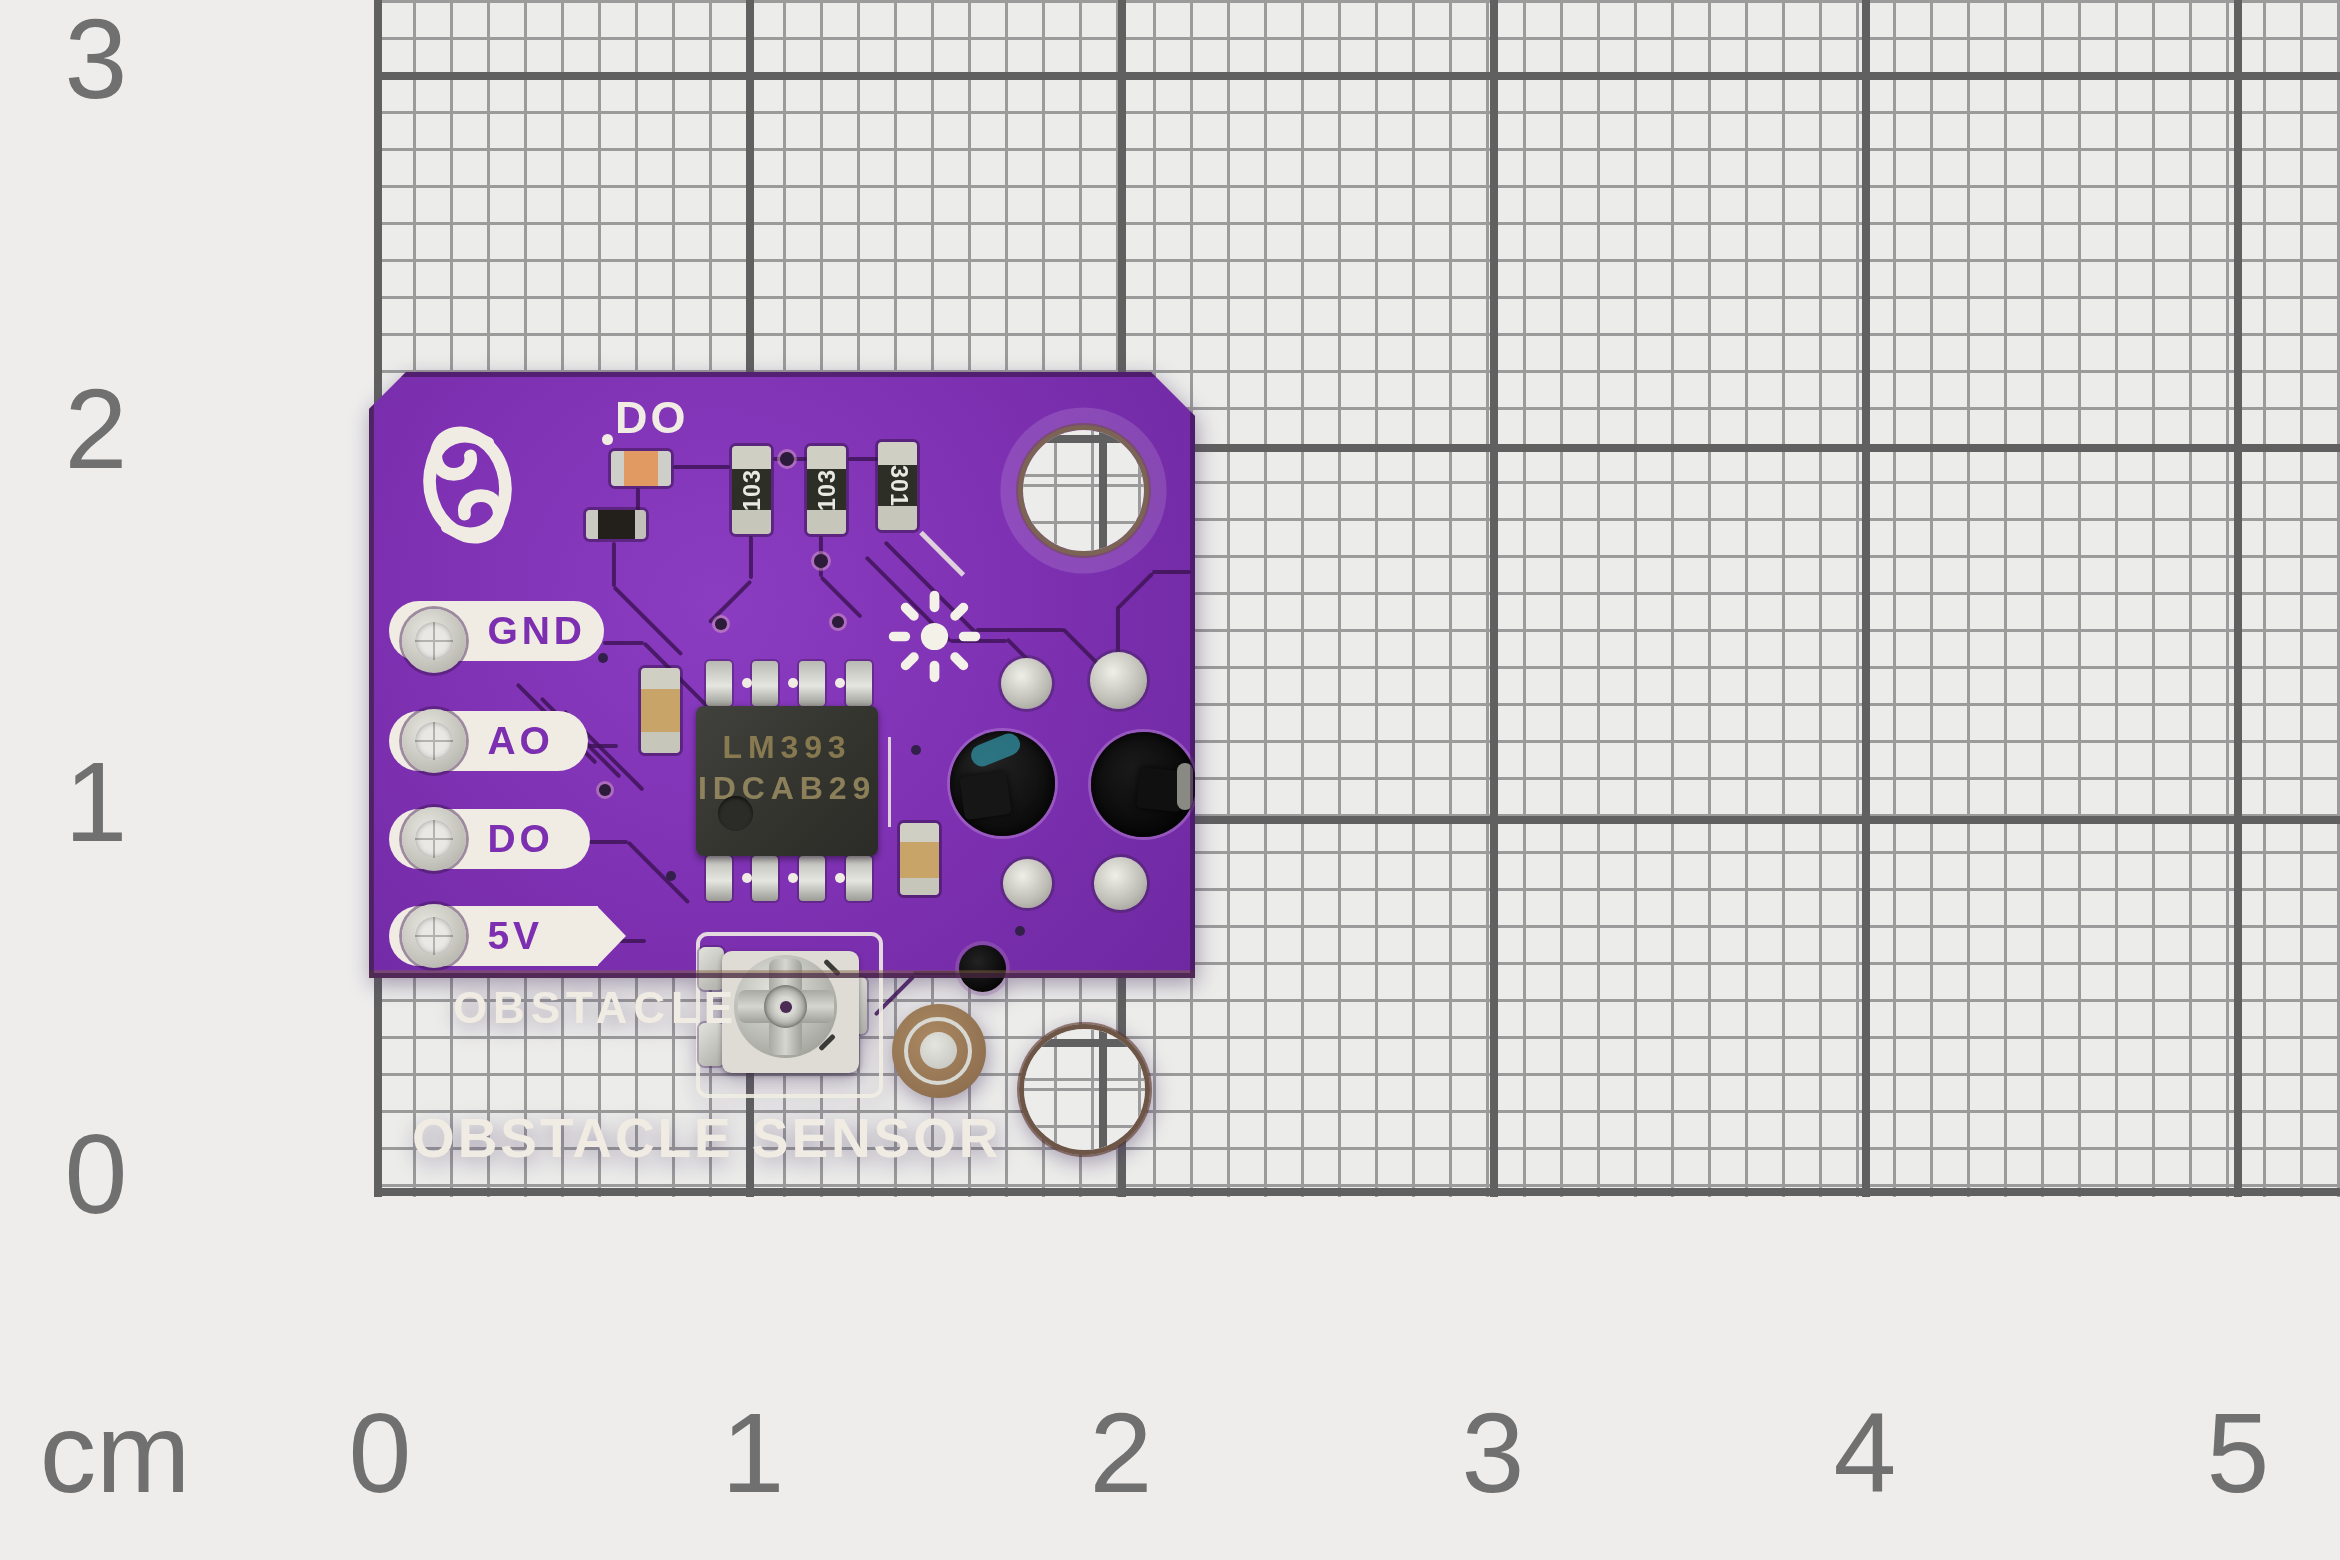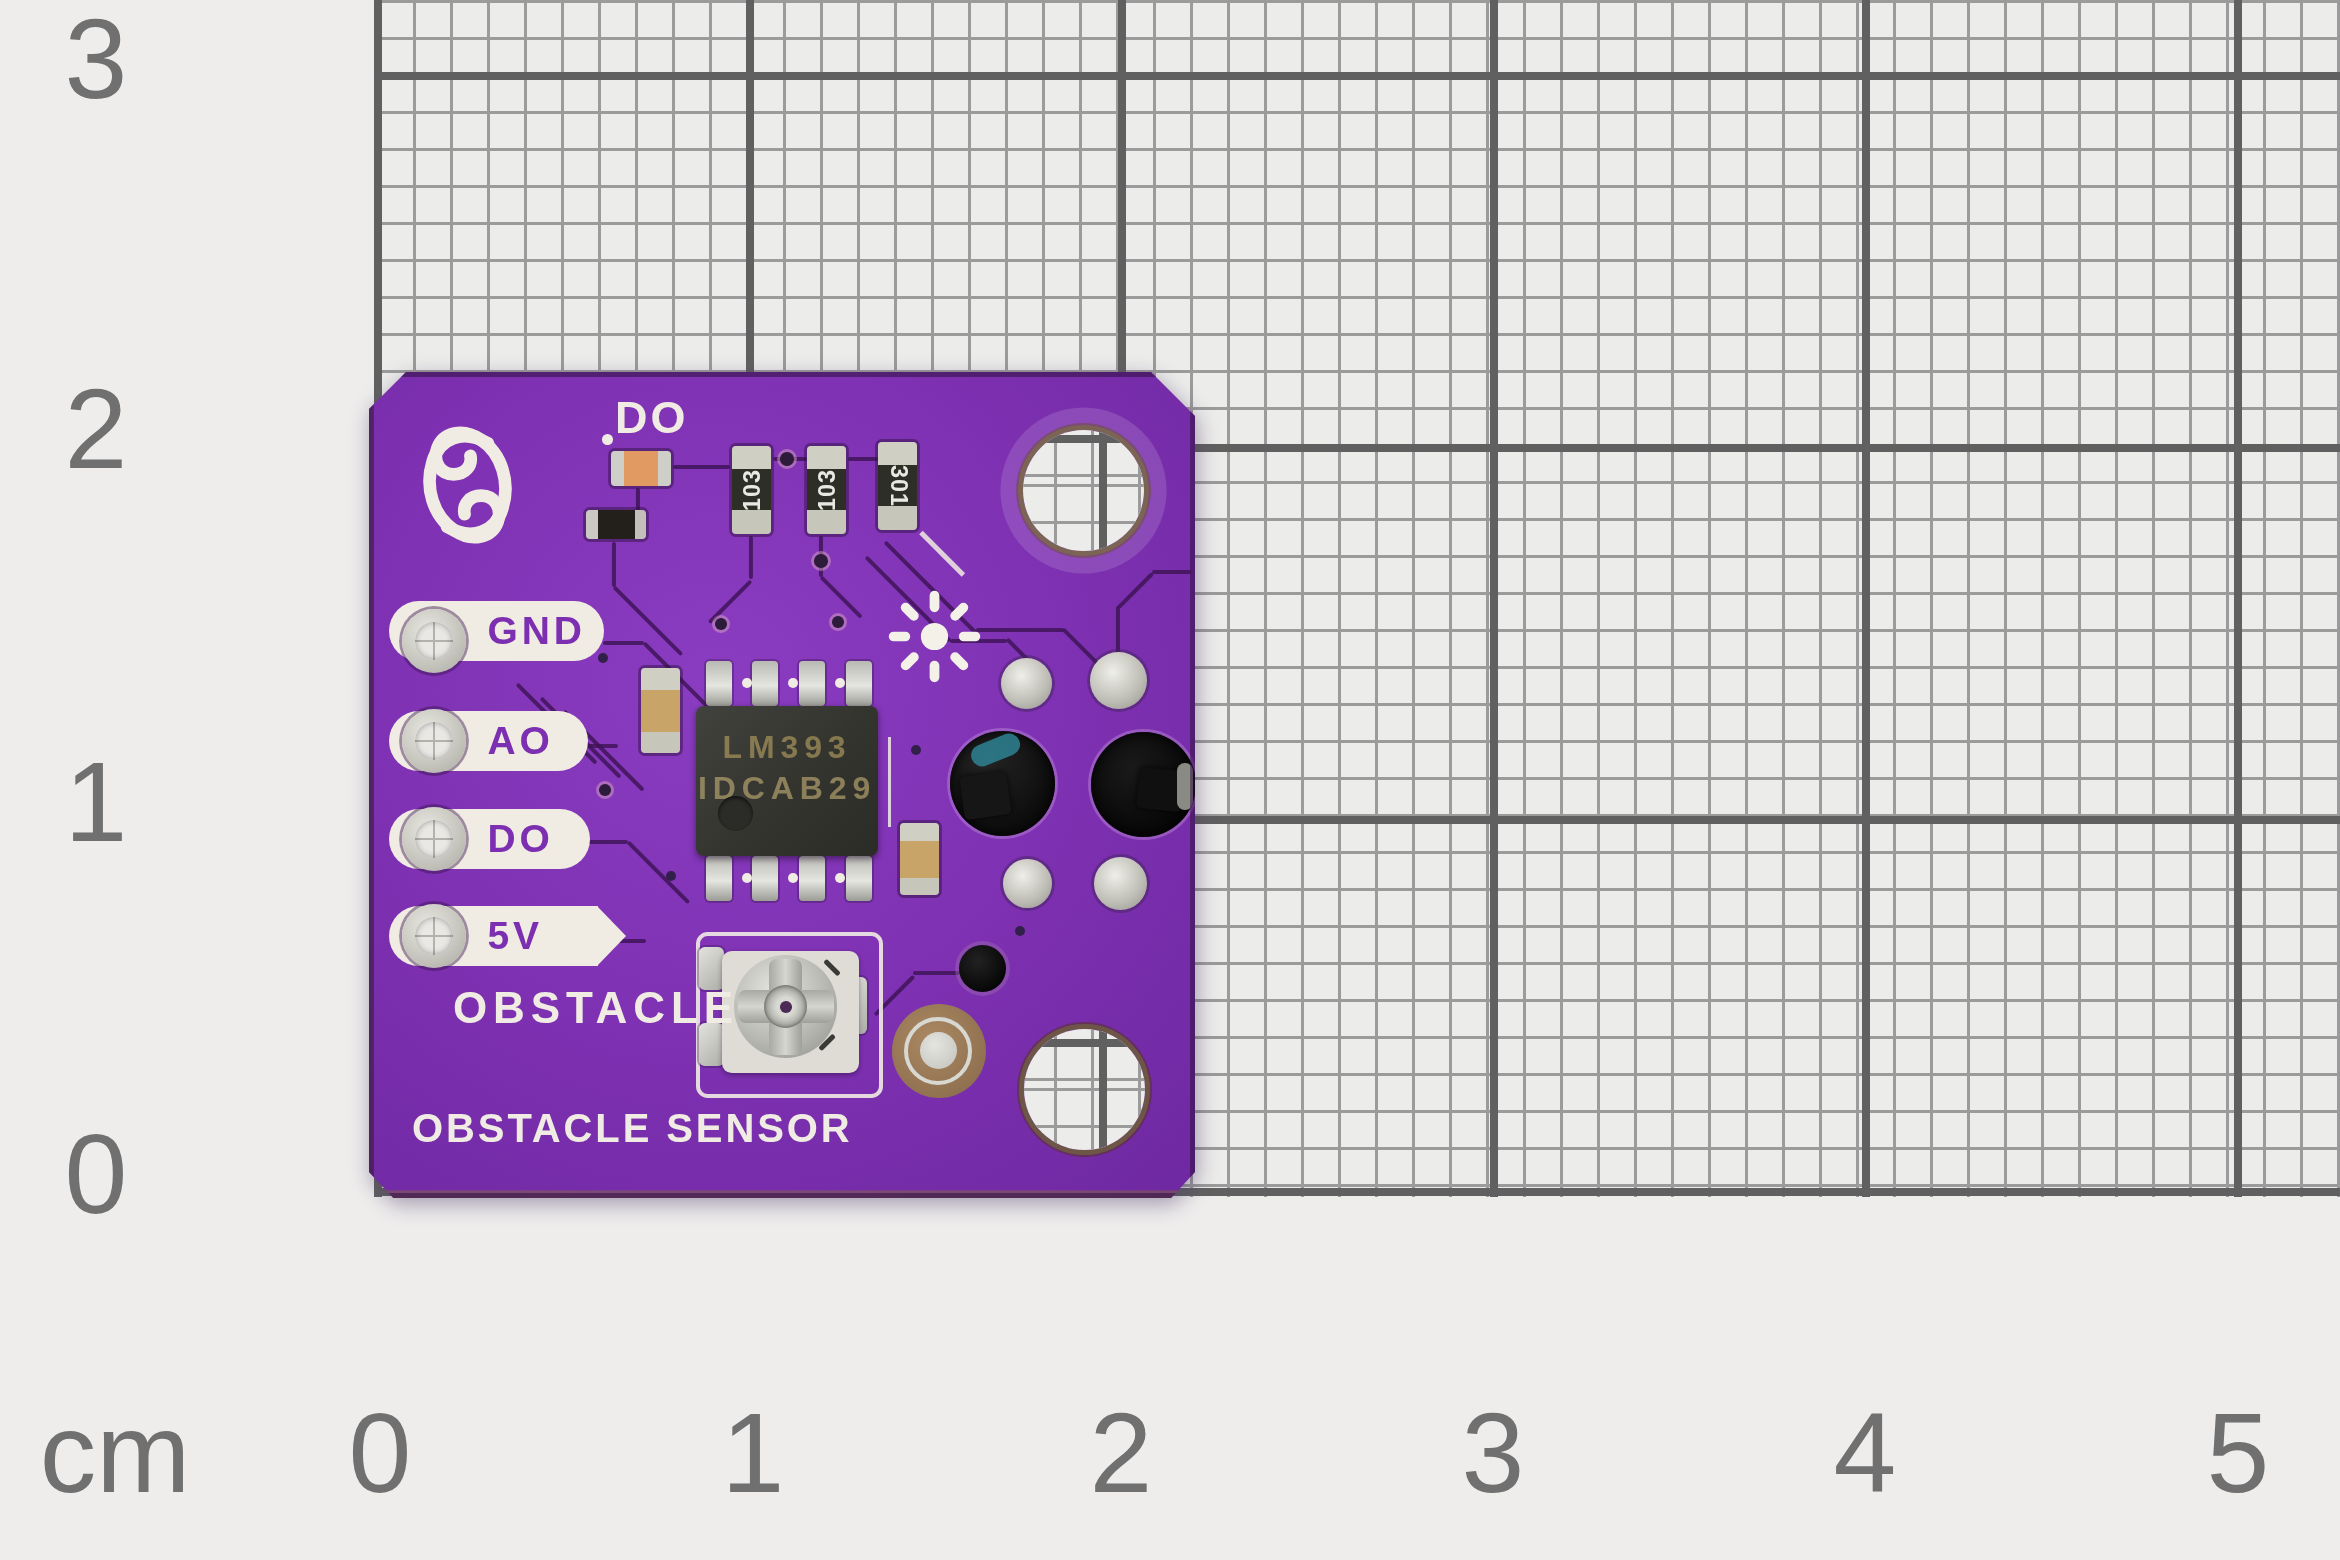--- a/index.html
+++ b/index.html
@@ -18,21 +18,21 @@
       repeating-linear-gradient(to bottom, transparent 0 0.2px, #9b9b9b 0.2px 3.1px, transparent 3.1px 37px);
   }
   #grid { position:absolute; left:374px; top:0; width:1967px; height:1197px; }
 
   .ruler-num {
     position:absolute; transform:translate(-50%,-50%);
     font-size:113px; font-weight:400; color:#707070; white-space:nowrap;
   }
 
   
-  .pcb { position:absolute; left:369px; top:372px; width:826px; height:826px;
+  .pcb { position:absolute; left:369px; top:372px; width:826px; height:606px;
          filter:drop-shadow(2.9px 6.8px 10.7px rgba(70,50,100,0.45)); }
   .pcb-face { position:absolute; inset:0;
     clip-path:polygon(37px 0, 782px 0, 826px 44px, 826px 800px, 802px 826px, 24.4px 826px, 0 800px, 0 37px);
     background:radial-gradient(circle at 42% 38%, #8b3dc2 0%, #7e31b2 50%, #6e28a1 100%);
   }
   .pcb-edge { position:absolute; inset:0; pointer-events:none;
     box-shadow: inset 0 0 0 4.9px rgba(48,16,62,.55), inset 0 -7.8px 0 rgba(130,100,70,.5), inset 4.9px 0 0 rgba(120,88,66,.28);
   }
 
   .trace { position:absolute; height:3.9px; background:#3f1458; opacity:.85;
@@ -330,18 +330,18 @@
         <div class="barv"></div>
         <div class="barh"></div>
         <div class="hub"></div>
         <div class="pin"></div>
       </div>
       <div class="potmark" style="left:456px;top:586px;transform:rotate(45deg);"></div>
       <div class="potmark" style="left:451px;top:675px;transform:rotate(-45deg);"></div>
     </div>
 
     <span class="silk" style="left:84px;top:611px;font-size:44px;letter-spacing:5.9px;">OBSTACLE</span>
-    <span class="silk" style="left:43px;top:734px;font-size:40px;letter-spacing:2.9px;">OBSTACLE SENSOR</span>
+    <span class="silk" style="left:43px;top:734px;font-size:55px;letter-spacing:2.9px;">OBSTACLE SENSOR</span>
 
   </div>
   <div class="pcb-edge" style="clip-path:polygon(37px 0, 782px 0, 826px 44px, 826px 800px, 802px 826px, 24.4px 826px, 0 800px, 0 37px);"></div>
 </div>
 
 
 </body></html>

